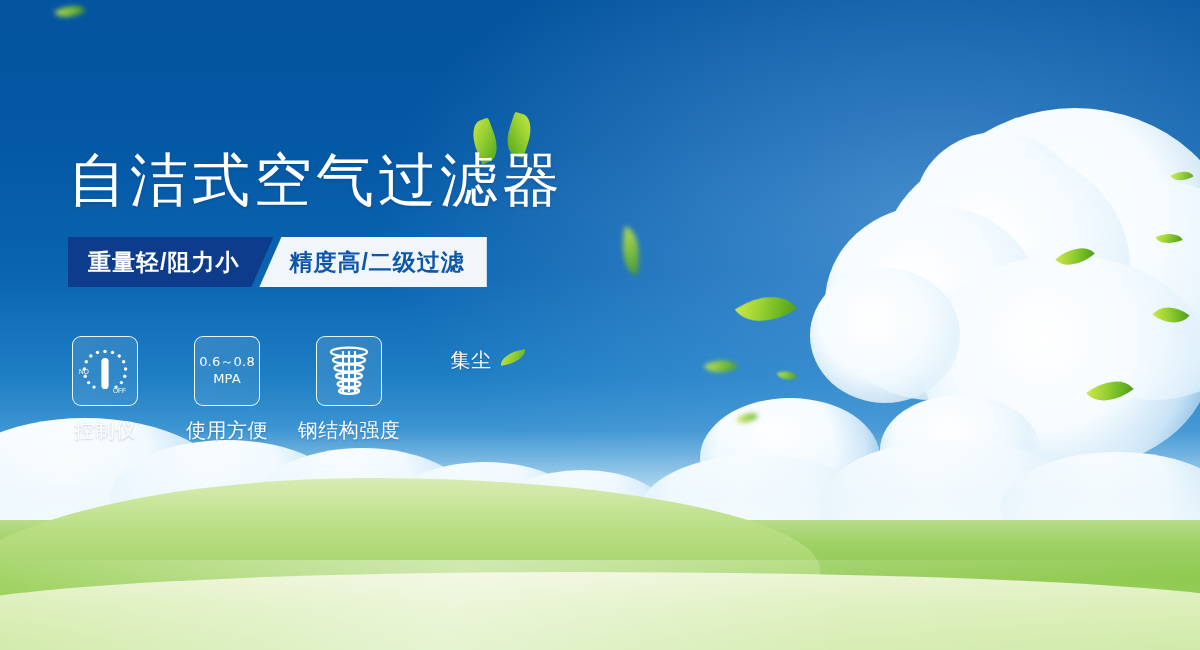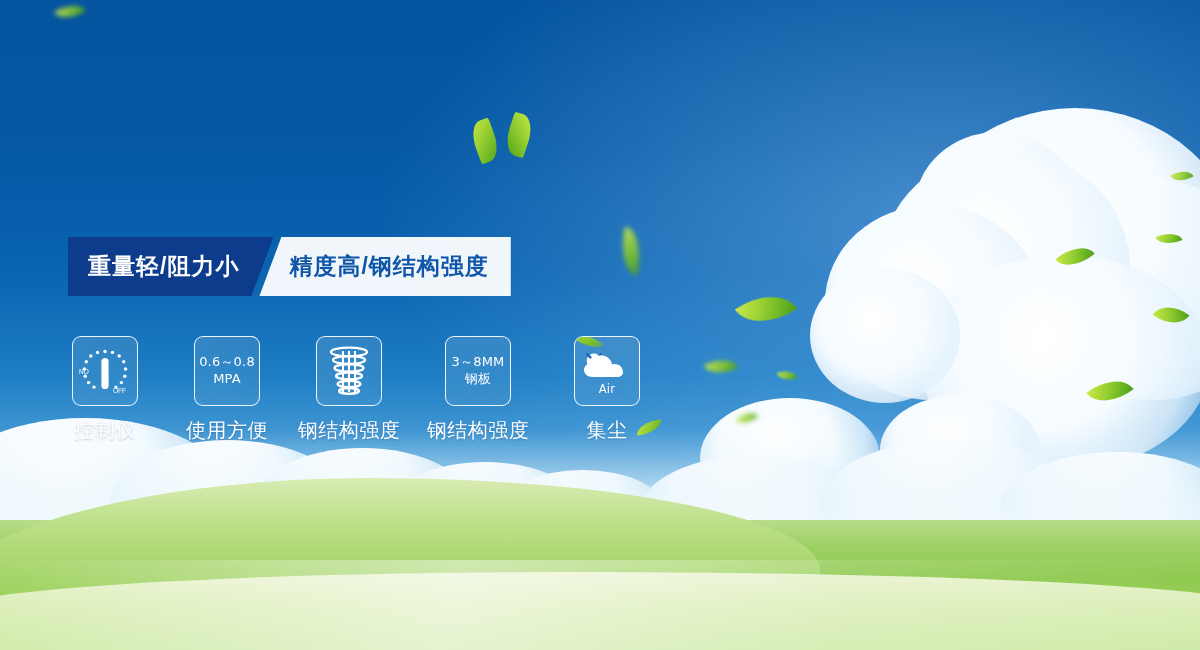--- a/index.html
+++ b/index.html
@@ -105,21 +105,21 @@
   .sprout .leaf {
     width:22px; height:42px;
     border-radius:60% 8% 60% 8%;
   }
   .sprout .l-left  { left:4px;  top:12px; transform:rotate(-20deg); }
   .sprout .l-right { left:38px; top:6px;  transform:rotate(18deg) scaleX(-1); }
 
   
   .tagbar {
     position:absolute; left:68px; top:237px;
-    height:59px; display:flex; align-items:stretch;
+    height:50px; display:flex; align-items:stretch;
   }
   .tag-left {
     background:#0d3c8c;
     color:#ffffff;
     font-size:23px; font-weight:700;
     display:flex; align-items:center;
     padding:0 26px 0 20px;
     letter-spacing:1px;
     position:relative;
     clip-path:polygon(0 0, 100% 0, calc(100% - 22px) 100%, 0 100%);
@@ -218,24 +218,25 @@
   <div class="leaf" style="left:1157px;top:232px; width:24px; height:13px; transform:rotate(-22deg);"></div>
   <div class="leaf" style="left:1160px;top:300px; width:22px; height:30px; transform:rotate(-52deg);"></div>
   <div class="leaf" style="left:1090px;top:378px; width:40px; height:26px; transform:rotate(-38deg);"></div>
   <div class="leaf" style="left:1172px;top:170px; width:20px; height:12px; transform:rotate(-30deg); opacity:.9;"></div>
 
   <div class="sprout">
     <div class="leaf l-left"></div>
     <div class="leaf l-right"></div>
   </div>
 
+  <div class="title">自洁式空气过滤器</div>
 
   <div class="tagbar">
     <div class="tag-left">重量轻/阻力小</div>
-    <div class="tag-right">精度高/钢结构强度</div>
+    <div class="tag-right">精度高/二级过滤</div>
   </div>
 
   <div class="features">
 
     <div class="feature">
       <div class="fbox">
         <svg width="60" height="60" viewBox="0 0 60 60">
           <g fill="#ffffff">
             <circle cx="30" cy="10.5" r="1.7"></circle>
               <circle cx="37.5" cy="11.4" r="1.7"></circle>
@@ -283,44 +284,22 @@
             <ellipse cx="26" cy="25" rx="14.5" ry="3.6"></ellipse>
             <ellipse cx="26" cy="33" rx="13" ry="3.3"></ellipse>
             <ellipse cx="26" cy="41" rx="11.5" ry="3.1"></ellipse>
             <ellipse cx="26" cy="48" rx="10" ry="2.8"></ellipse>
           </g>
         </svg>
       </div>
       <div class="flabel">钢结构强度</div>
     </div>
 
-    <div class="feature wide">
-      <div class="fbox">
-        <div class="fbox-text">3～8MM</div>
-        <div class="fbox-text">钢板</div>
-      </div>
-      <div class="flabel">钢结构强度</div>
-    </div>
 
     <div class="feature">
-      <div class="fbox">
-        <div style="position:absolute;left:-2px;top:-2px;width:30px;height:12px;
-                    background:linear-gradient(120deg,#b9e53f 0%,#79bd2a 60%,rgba(120,190,45,0) 100%);
-                    border-radius:100% 0 100% 0;transform:rotate(34deg);"></div>
-        <svg width="54" height="32" viewBox="0 0 54 32" style="margin-top:4px;">
-          <circle cx="14" cy="12" r="7.4" fill="#ffffff"></circle>
-          <path d="M6.6 4.6 L21.4 19.4 M21.4 4.6 L6.6 19.4" stroke="#1766b4" stroke-width="2.2"></path>
-          <circle cx="14" cy="12" r="4.3" fill="#ffffff"></circle>
-          <path d="M13 28 C7 28 4 24.6 4 21 C4 17.5 6.8 14.6 10.4 14.4
-                   C11.6 9.6 15.9 6.2 21 6.2 C26.6 6.2 31.3 10.2 32.1 15.4
-                   C32.9 15.1 33.8 15 34.7 15 C39.3 15 43 18.6 43 23
-                   C43 26.2 40.6 28 37 28 Z" fill="#ffffff"></path>
-        </svg>
-        <div class="fbox-text" style="font-size:11.5px;margin-top:1px;">Air</div>
-      </div>
       <div class="flabel">
         <span>集尘</span>
         <span class="leaf-badge"></span>
       </div>
     </div>
 
   </div>
 </div>
 
 </body></html>

